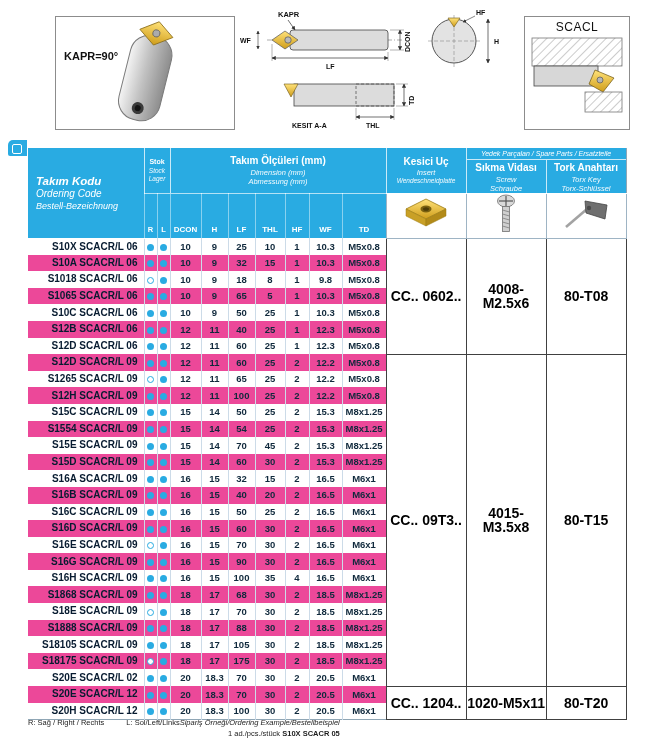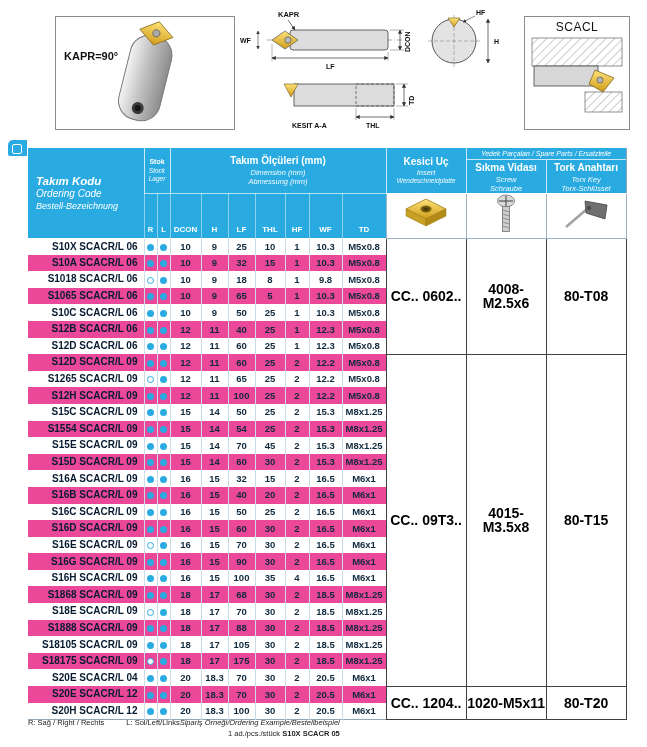--- a/index.html
+++ b/index.html
@@ -568,21 +568,21 @@
           <td class="stock-cell"><span class="dot filled"></span></td>
           <td class="num">18</td>
           <td class="num">17</td>
           <td class="num">175</td>
           <td class="num">30</td>
           <td class="num">2</td>
           <td class="num">18.5</td>
           <td class="num">M8x1.25</td>
         </tr>
         <tr>
-          <td class="code">S20E SCACR/L 04</td>
+          <td class="code">S20E SCACR/L 02</td>
           <td class="stock-cell"><span class="dot filled"></span></td>
           <td class="stock-cell"><span class="dot filled"></span></td>
           <td class="num">20</td>
           <td class="num">18.3</td>
           <td class="num">70</td>
           <td class="num">30</td>
           <td class="num">2</td>
           <td class="num">20.5</td>
           <td class="num">M6x1</td>
         </tr>

